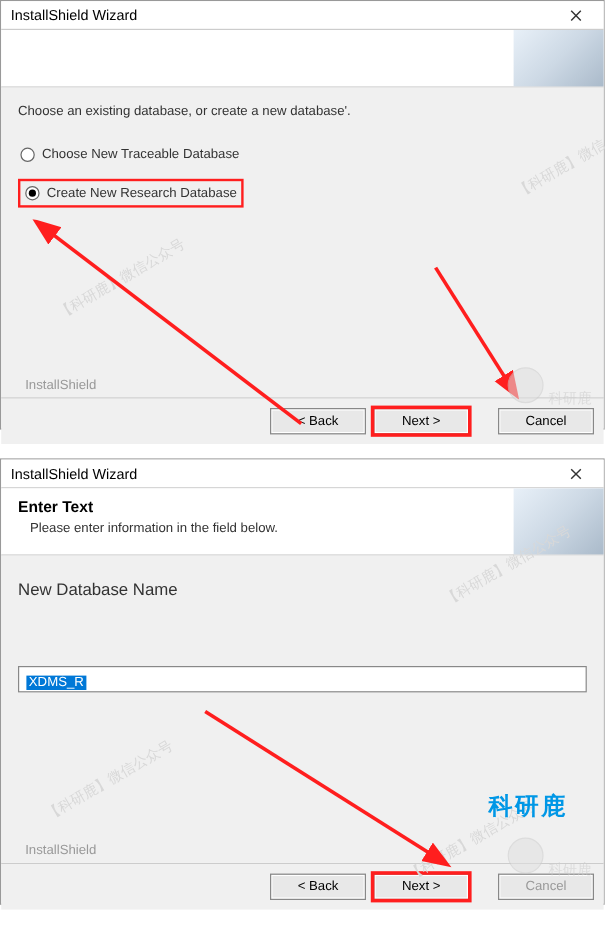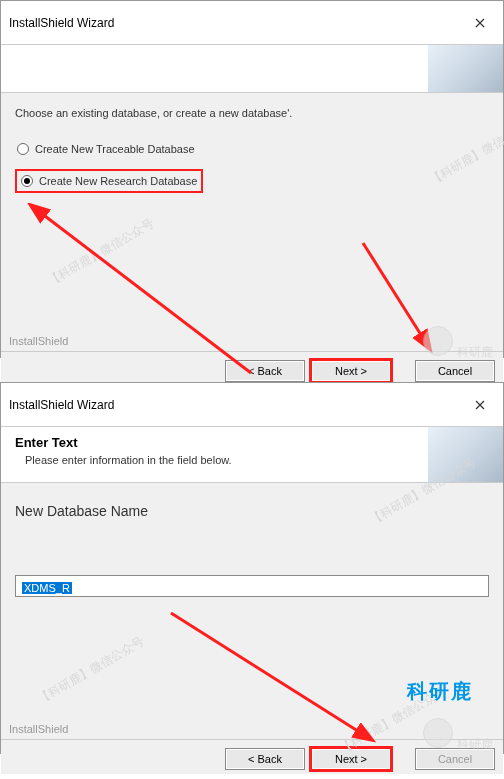--- a/index.html
+++ b/index.html
@@ -1,30 +1,30 @@
 <!DOCTYPE html>
 <html><head>
 <meta charset="utf-8">
 <style>
 * { box-sizing: border-box; margin: 0; padding: 0; }
 body { font-family: "Segoe UI", Tahoma, sans-serif; font-size: 12px; background: #fff; width: 504px; }
 .dialog { border: 1px solid #999; margin: 0 0 20px 0; position: relative; background: #fff; }
-.titlebar { display: flex; align-items: center; justify-content: space-between; height: 44px; padding: 0 2px 0 8px; border-bottom: 1px solid #ccc; background: #fff; }
+.titlebar { display: flex; align-items: center; justify-content: space-between; height: 24px; padding: 0 2px 0 8px; border-bottom: 1px solid #ccc; background: #fff; }
 .close-btn { width: 42px; height: 26px; display: flex; align-items: center; justify-content: center; cursor: pointer; font-size: 14px; color: #333; }
 .header { padding: 8px 14px 8px 14px; position: relative; background: #fff; min-height: 48px; border-bottom: 1px solid #ccc; }
 .header-img { position: absolute; right: 0; top: 0; bottom: 0; width: 75px; background: linear-gradient(135deg, #e8f0f8 0%, #cdd9e5 50%, #aabaca 100%); }
 .header-title { font-weight: bold; font-size: 13px; color: #000; margin-bottom: 4px; }
 .header-sub { font-size: 11px; color: #333; margin-left: 10px; }
 .body { padding: 14px 14px 6px 14px; background: #f0f0f0; position: relative; min-height: 220px; }
 .body-text { font-size: 11px; color: #333; margin-bottom: 22px; }
 .radio-row { display: flex; align-items: center; gap: 6px; font-size: 11px; color: #333; margin-bottom: 8px; padding: 2px 0; }
 .radio { width: 12px; height: 12px; border: 1px solid #666; border-radius: 50%; display: inline-block; position: relative; background: #fff; }
 .radio.selected::after { content: ""; position: absolute; left: 2px; top: 2px; width: 6px; height: 6px; background: #000; border-radius: 50%; }
 .highlight-box { border: 2px solid #ff1e1e; padding: 2px 4px; display: inline-flex; align-items: flex-start; gap: 6px; }
-.brand { position: absolute; left: 8px; bottom: 4px; font-size: 11px; color: #999; }
+.brand { position: absolute; left: 20px; bottom: 4px; font-size: 11px; color: #999; }
 .footer { display: flex; justify-content: flex-end; gap: 6px; padding: 8px; border-top: 1px solid #ccc; background: #f0f0f0; }
 .btn { min-width: 80px; height: 22px; border: 1px solid #888; background: #e8e8e8; font-size: 11px; display: flex; align-items: center; justify-content: center; cursor: pointer; box-shadow: inset 0 0 0 1px #fff; }
 .btn.disabled { color: #999; }
 .btn.highlight { outline: 3px solid #ff1e1e; outline-offset: -1px; }
 .input-label { font-size: 14px; color: #333; margin-bottom: 50px; padding: 6px 0; }
 .input-box { border: 1px solid #888; background: #fff; padding: 5px 6px; height: 22px; }
 .input-sel { background: #0078d7; color: #fff; font-size: 11px; padding: 0 2px; display: inline-block; }
 .watermark { position: absolute; color: #d8d8d8; font-size: 12px; pointer-events: none; transform: rotate(-30deg); white-space: nowrap; }
 svg.arrow { position: absolute; pointer-events: none; }
 .logo-kyl { position: absolute; right: 30px; bottom: 34px; font-size: 20px; font-weight: bold; color: #0097e6; letter-spacing: 2px; }
@@ -44,21 +44,21 @@
         </svg>
     </div>
   </div>
   <div class="header">
     <div class="header-img"></div>
   </div>
   <div class="body" style="height:258px;">
     <div class="body-text">Choose an existing database, or create a new database'.</div>
     <div class="radio-row" style="margin-left:2px;">
       <span class="radio"></span>
-      <span>Create New Traceable Database</span>
+      <span>Choose New Traceable Database</span>
     </div>
     <div class="highlight-box" style="margin-top:4px;">
       <div class="radio-row" style="margin:0;">
         <span class="radio selected"></span>
         <span>Create New Research Database</span>
       </div>
     </div>
     <div class="brand">InstallShield</div>
     
     <span class="watermark" style="right:-40px; top:50px;">【科研鹿】微信公众号</span>

